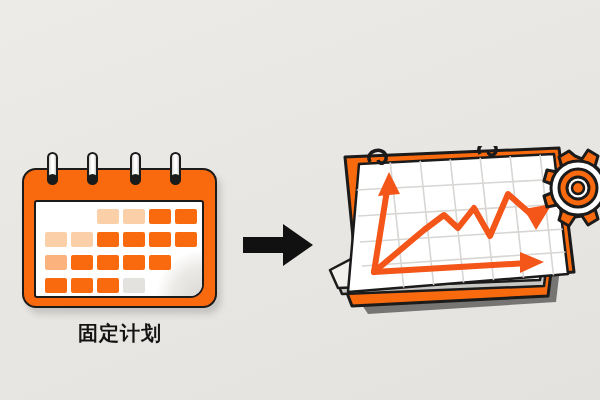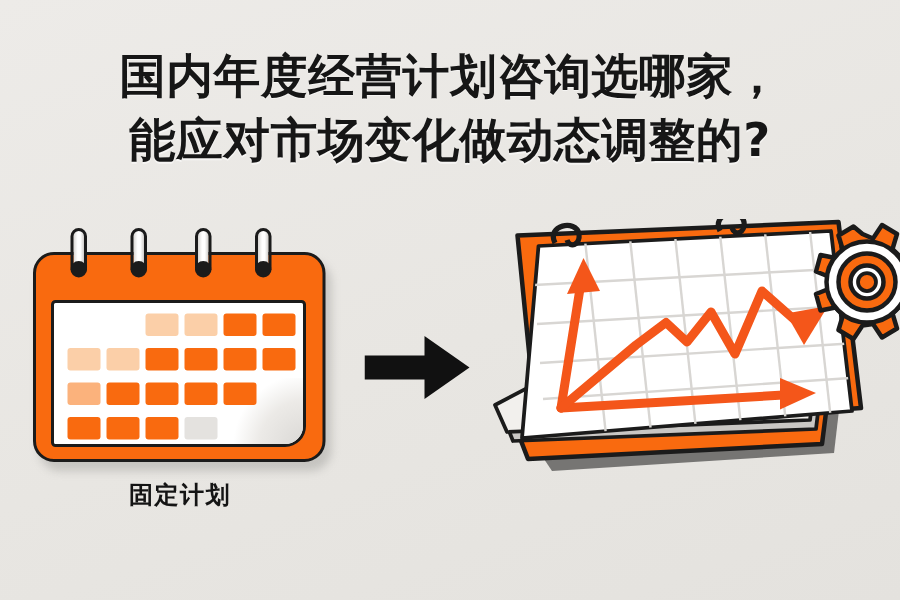--- a/index.html
+++ b/index.html
@@ -38,21 +38,21 @@
     font-size: 31px;
     line-height: 43px;
     white-space: nowrap;
     text-shadow: 0 1px 0 rgba(255,255,255,0.55);
   }
 
   
   .caption {
     position: absolute;
     text-align: center;
-    font-size: 16px;
+    font-size: 20px;
     font-weight: 700;
     color: #141414;
     letter-spacing: 1px;
     white-space: nowrap;
   }
   #caption-fixed  { left: 20px;  top: 320px; width: 200px; }
   #caption-dynamic{ left: 355px; top: 320px; width: 200px; }
 
   
   #fixed-calendar {
@@ -159,24 +159,20 @@
   }
   #dynamic-calendar svg { display: block; }
 
   .caption, .headline .line { user-select: none; }
 </style>
 </head>
 <body>
 
 <div id="poster">
 
-  <div class="headline">
-    <span class="line">国内年度经营计划咨询选哪家，</span>
-    <span class="line">能应对市场变化做动态调整的?</span>
-  </div>
 
   <div id="fixed-calendar">
     <div class="cal-shadow"></div>
     <div class="cal-body">
       <div class="cal-page">
         <div class="cal-grid">
             <div class="cal-cell empty"></div>
             <div class="cal-cell empty"></div>
             <div class="cal-cell pale"></div>
             <div class="cal-cell pale"></div>

